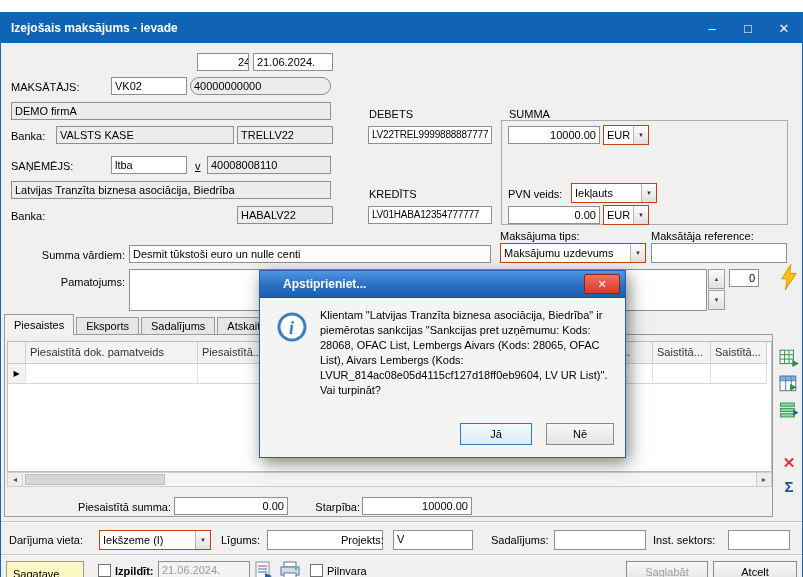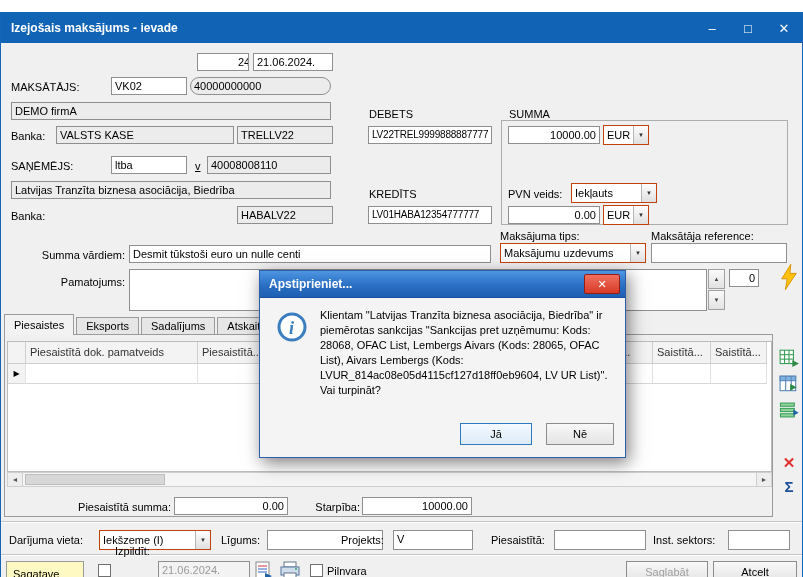--- a/index.html
+++ b/index.html
@@ -66,21 +66,21 @@
   .cb { position:absolute; width:13px; height:13px; border:1px solid #707070; background:#fff; }
   .groove { position:absolute; height:2px; border-top:1px solid #c4c4c4; border-bottom:1px solid #ffffff; }
   .sunken { position:absolute; border:1px solid #9a9a9a; background:#fef9c3; display:flex; align-items:center;
             padding:12px 6px; }
   .link { text-decoration:underline; cursor:pointer; }
 
   .dialog { position:absolute; left:258px; top:257px; width:367px; height:188px; background:#f4f4f4;
             border:1px solid #2b5ea8; box-shadow:3px 5px 16px rgba(0,0,0,0.5); z-index:50; }
   .dtitle { position:absolute; left:0; top:0; width:100%; height:27px;
             background:linear-gradient(180deg,#4e95e2 0%,#2a6fc4 55%,#1d5fb2 100%);
-            color:#fff; font-weight:bold; font-size:12px; display:flex; align-items:center; padding:0 9px;
+            color:#fff; font-weight:bold; font-size:12px; display:flex; align-items:center; padding:0 23px;
             border-bottom:1px solid #17509c; }
   .dclose { position:absolute; right:5px; top:3px; width:36px; height:20px; border-radius:2px;
             background:linear-gradient(#f1705f,#d83a28); border:1px solid #971d10; color:#fff;
             display:flex; align-items:center; justify-content:center; font-size:11px; cursor:pointer; }
   .dmsg { position:absolute; left:60px; top:37px; width:304px; line-height:15px; }
   .dbtn { position:absolute; top:152px; height:22px; display:flex; align-items:center; justify-content:center;
           cursor:pointer; }
   .yes { left:200px; width:72px; border:1px solid #2d7ac0; background:linear-gradient(#f4f9fe,#dcebf8); }
   .no  { left:286px; width:68px; border:1px solid #8c8c8c; background:linear-gradient(#f8f8f8,#e4e4e4); }
 </style>
@@ -242,30 +242,30 @@
 
   <div class="lbl" style="left:8px; top:521px;">Darījuma vieta:</div>
   <div class="combo" style="left:98px; top:517px; width:112px;">
     <span class="cv">Iekšzeme (I)</span>
     <span class="ca">▼</span>
   </div>
   <div class="lbl" style="left:220px; top:521px;">Līgums:</div>
   <div class="fld" style="left:266px; top:517px; width:116px; height:20px;"></div>
   <div class="lbl" style="left:340px; top:521px;">Projekts:</div>
   <div class="fld" style="left:392px; top:517px; width:80px; height:20px;">V</div>
-  <div class="lbl" style="left:490px; top:521px;">Piesaistītā:</div>
+  <div class="lbl" style="left:490px; top:521px;">Sadalījums:</div>
   <div class="fld" style="left:553px; top:517px; width:92px; height:20px;"></div>
   <div class="lbl" style="left:652px; top:521px;">Inst. sektors:</div>
   <div class="fld" style="left:727px; top:517px; width:62px; height:20px;"></div>
 
   <div class="groove" style="left:0; top:541px; width:803px;"></div>
 
   <div class="sunken" style="left:5px; top:548px; width:78px; height:20px;">Sagatave</div>
   <div class="cb" style="left:97px; top:551px;"></div>
-  <div class="lbl" style="left:114px; top:532px;">Izpildīt:</div>
+  <div class="lbl" style="left:114px; top:552px;font-weight:bold;">Izpildīt:</div>
   <div class="fld dis" style="left:157px; top:548px; width:92px; height:20px;">21.06.2024.</div>
   <div class="tbtn" style="left:251px; top:546px;">
     <svg width="18" height="20" viewBox="0 0 18 20">
       <rect x="1" y="1" width="13" height="16" fill="#fff" stroke="#8a8a8a"></rect>
       <line x1="3" y1="5" x2="12" y2="5" stroke="#cc3333"></line>
         <line x1="3" y1="8" x2="12" y2="8" stroke="#3366cc"></line>
       <line x1="3" y1="11" x2="12" y2="11" stroke="#3366cc"></line>
       <polygon points="10,12 17,15 10,19" fill="#2263a5"></polygon>
     </svg>
   </div>

